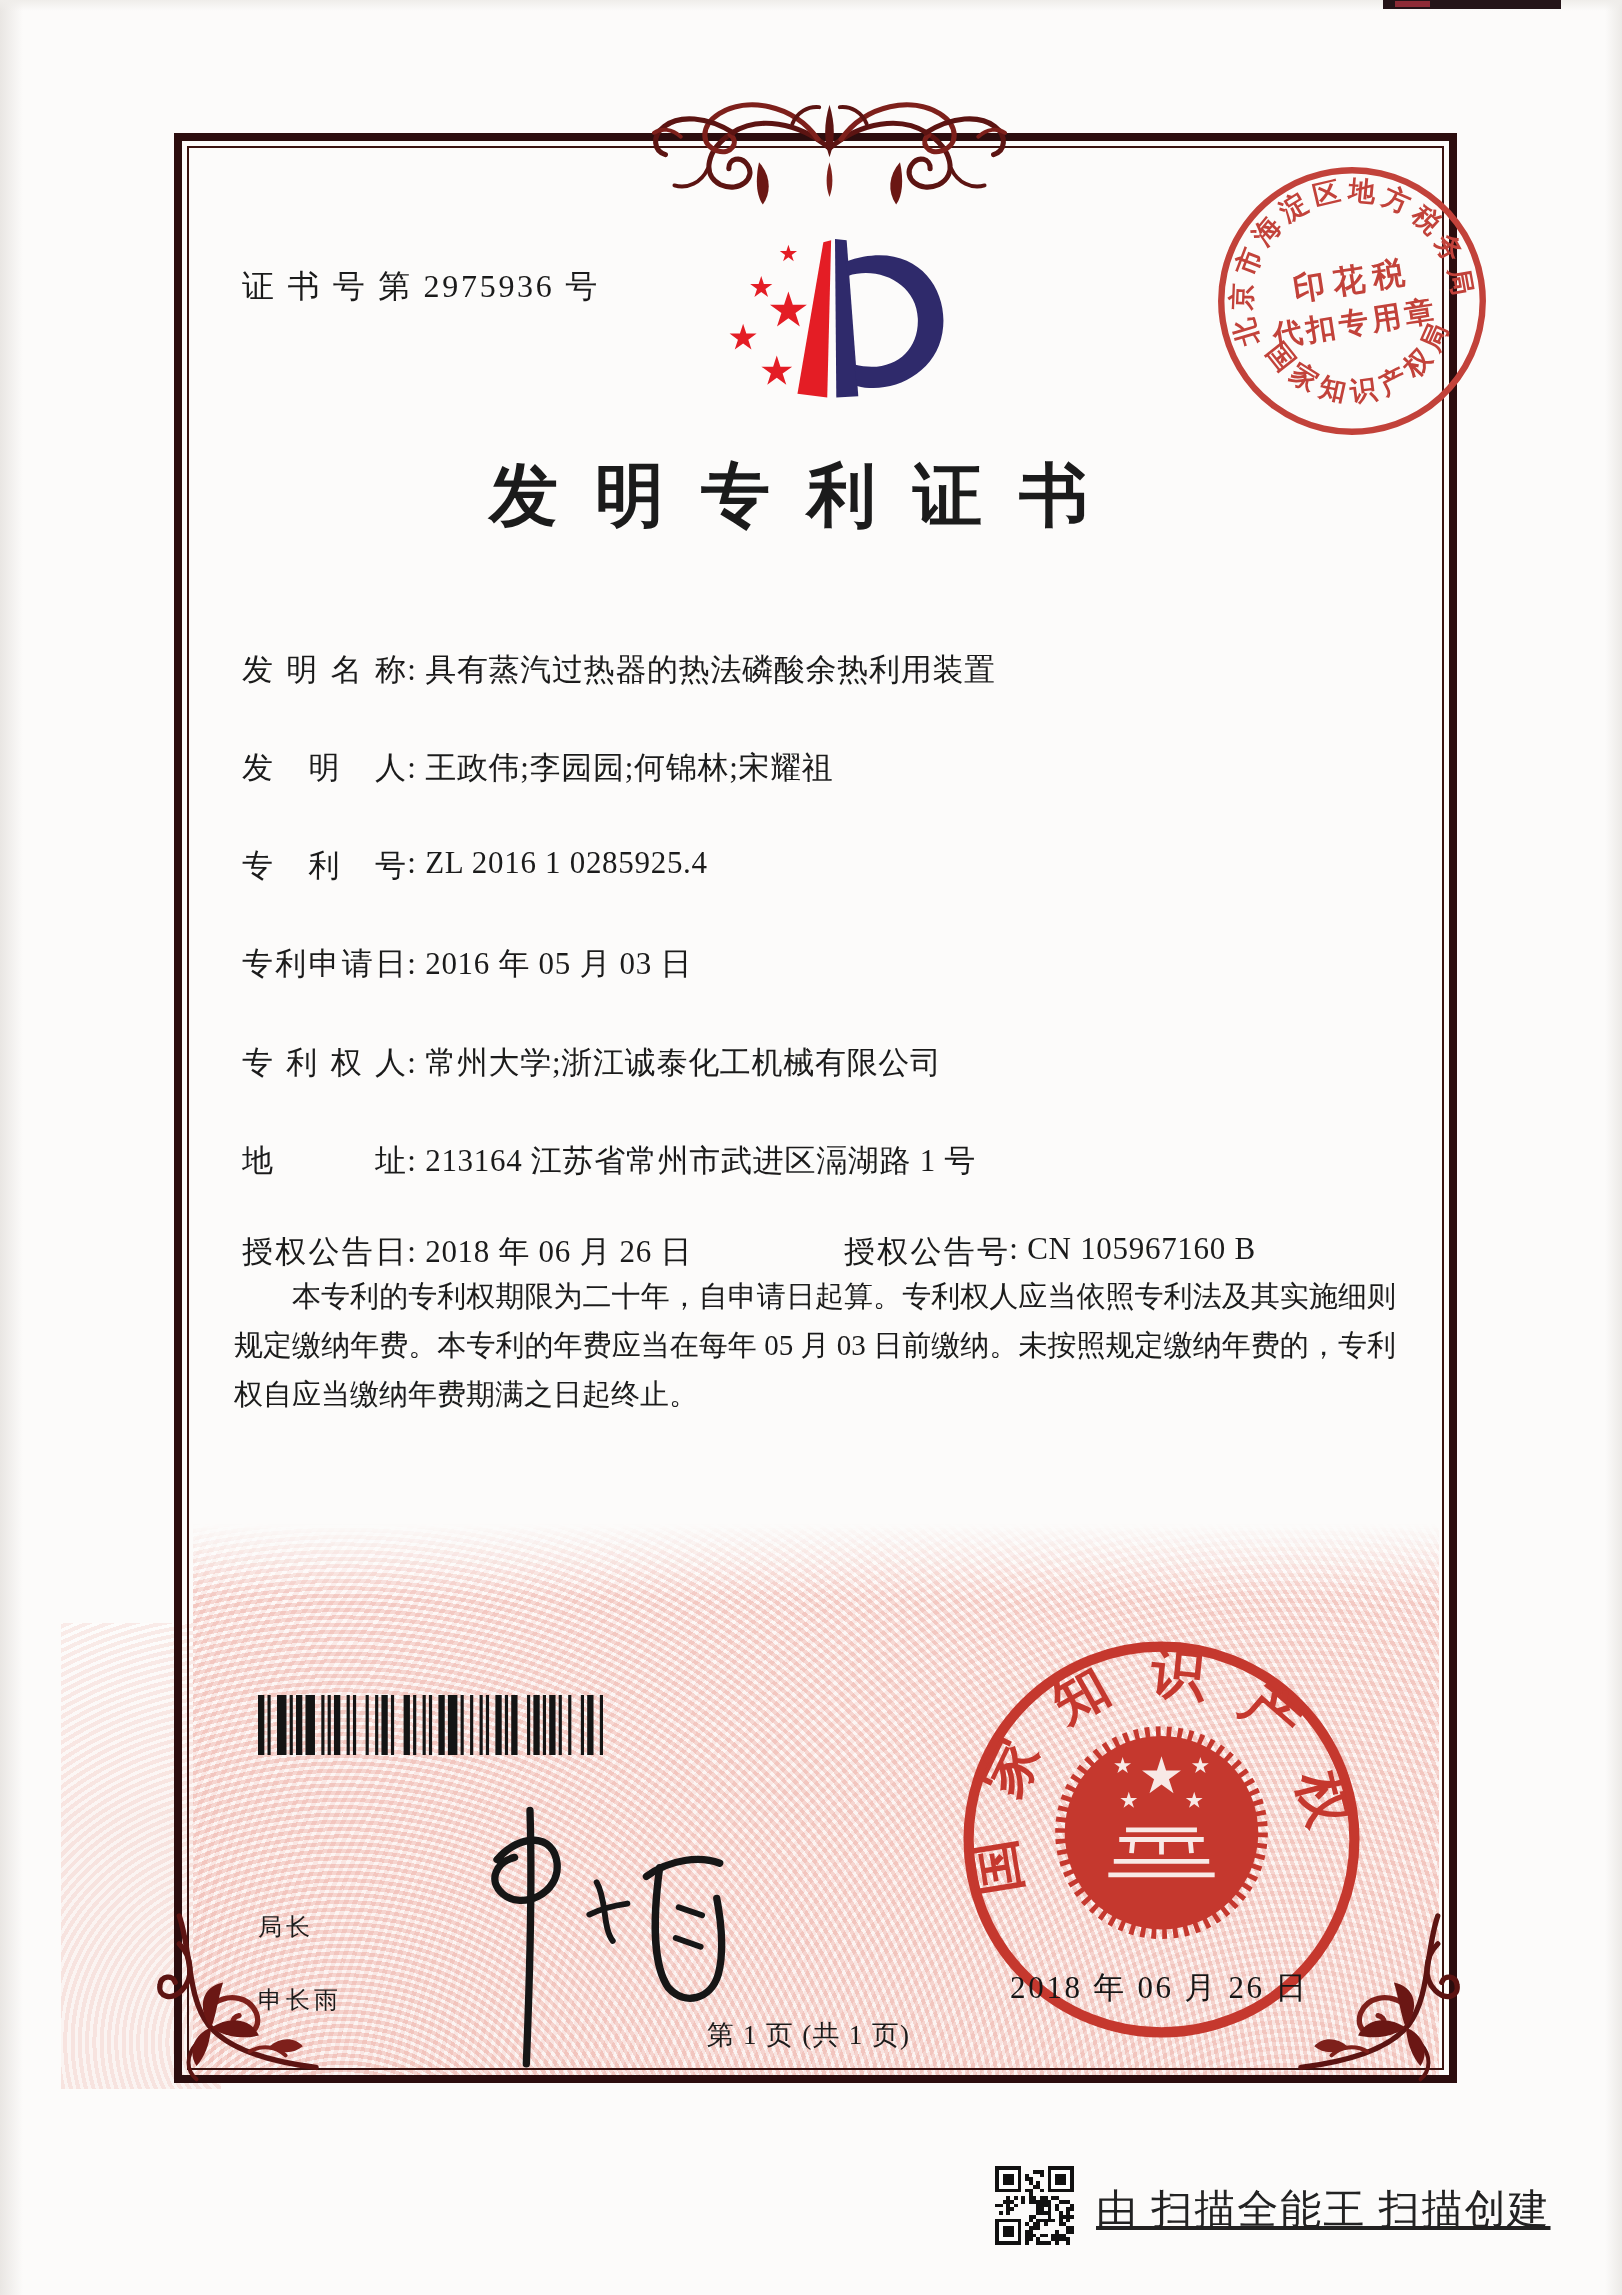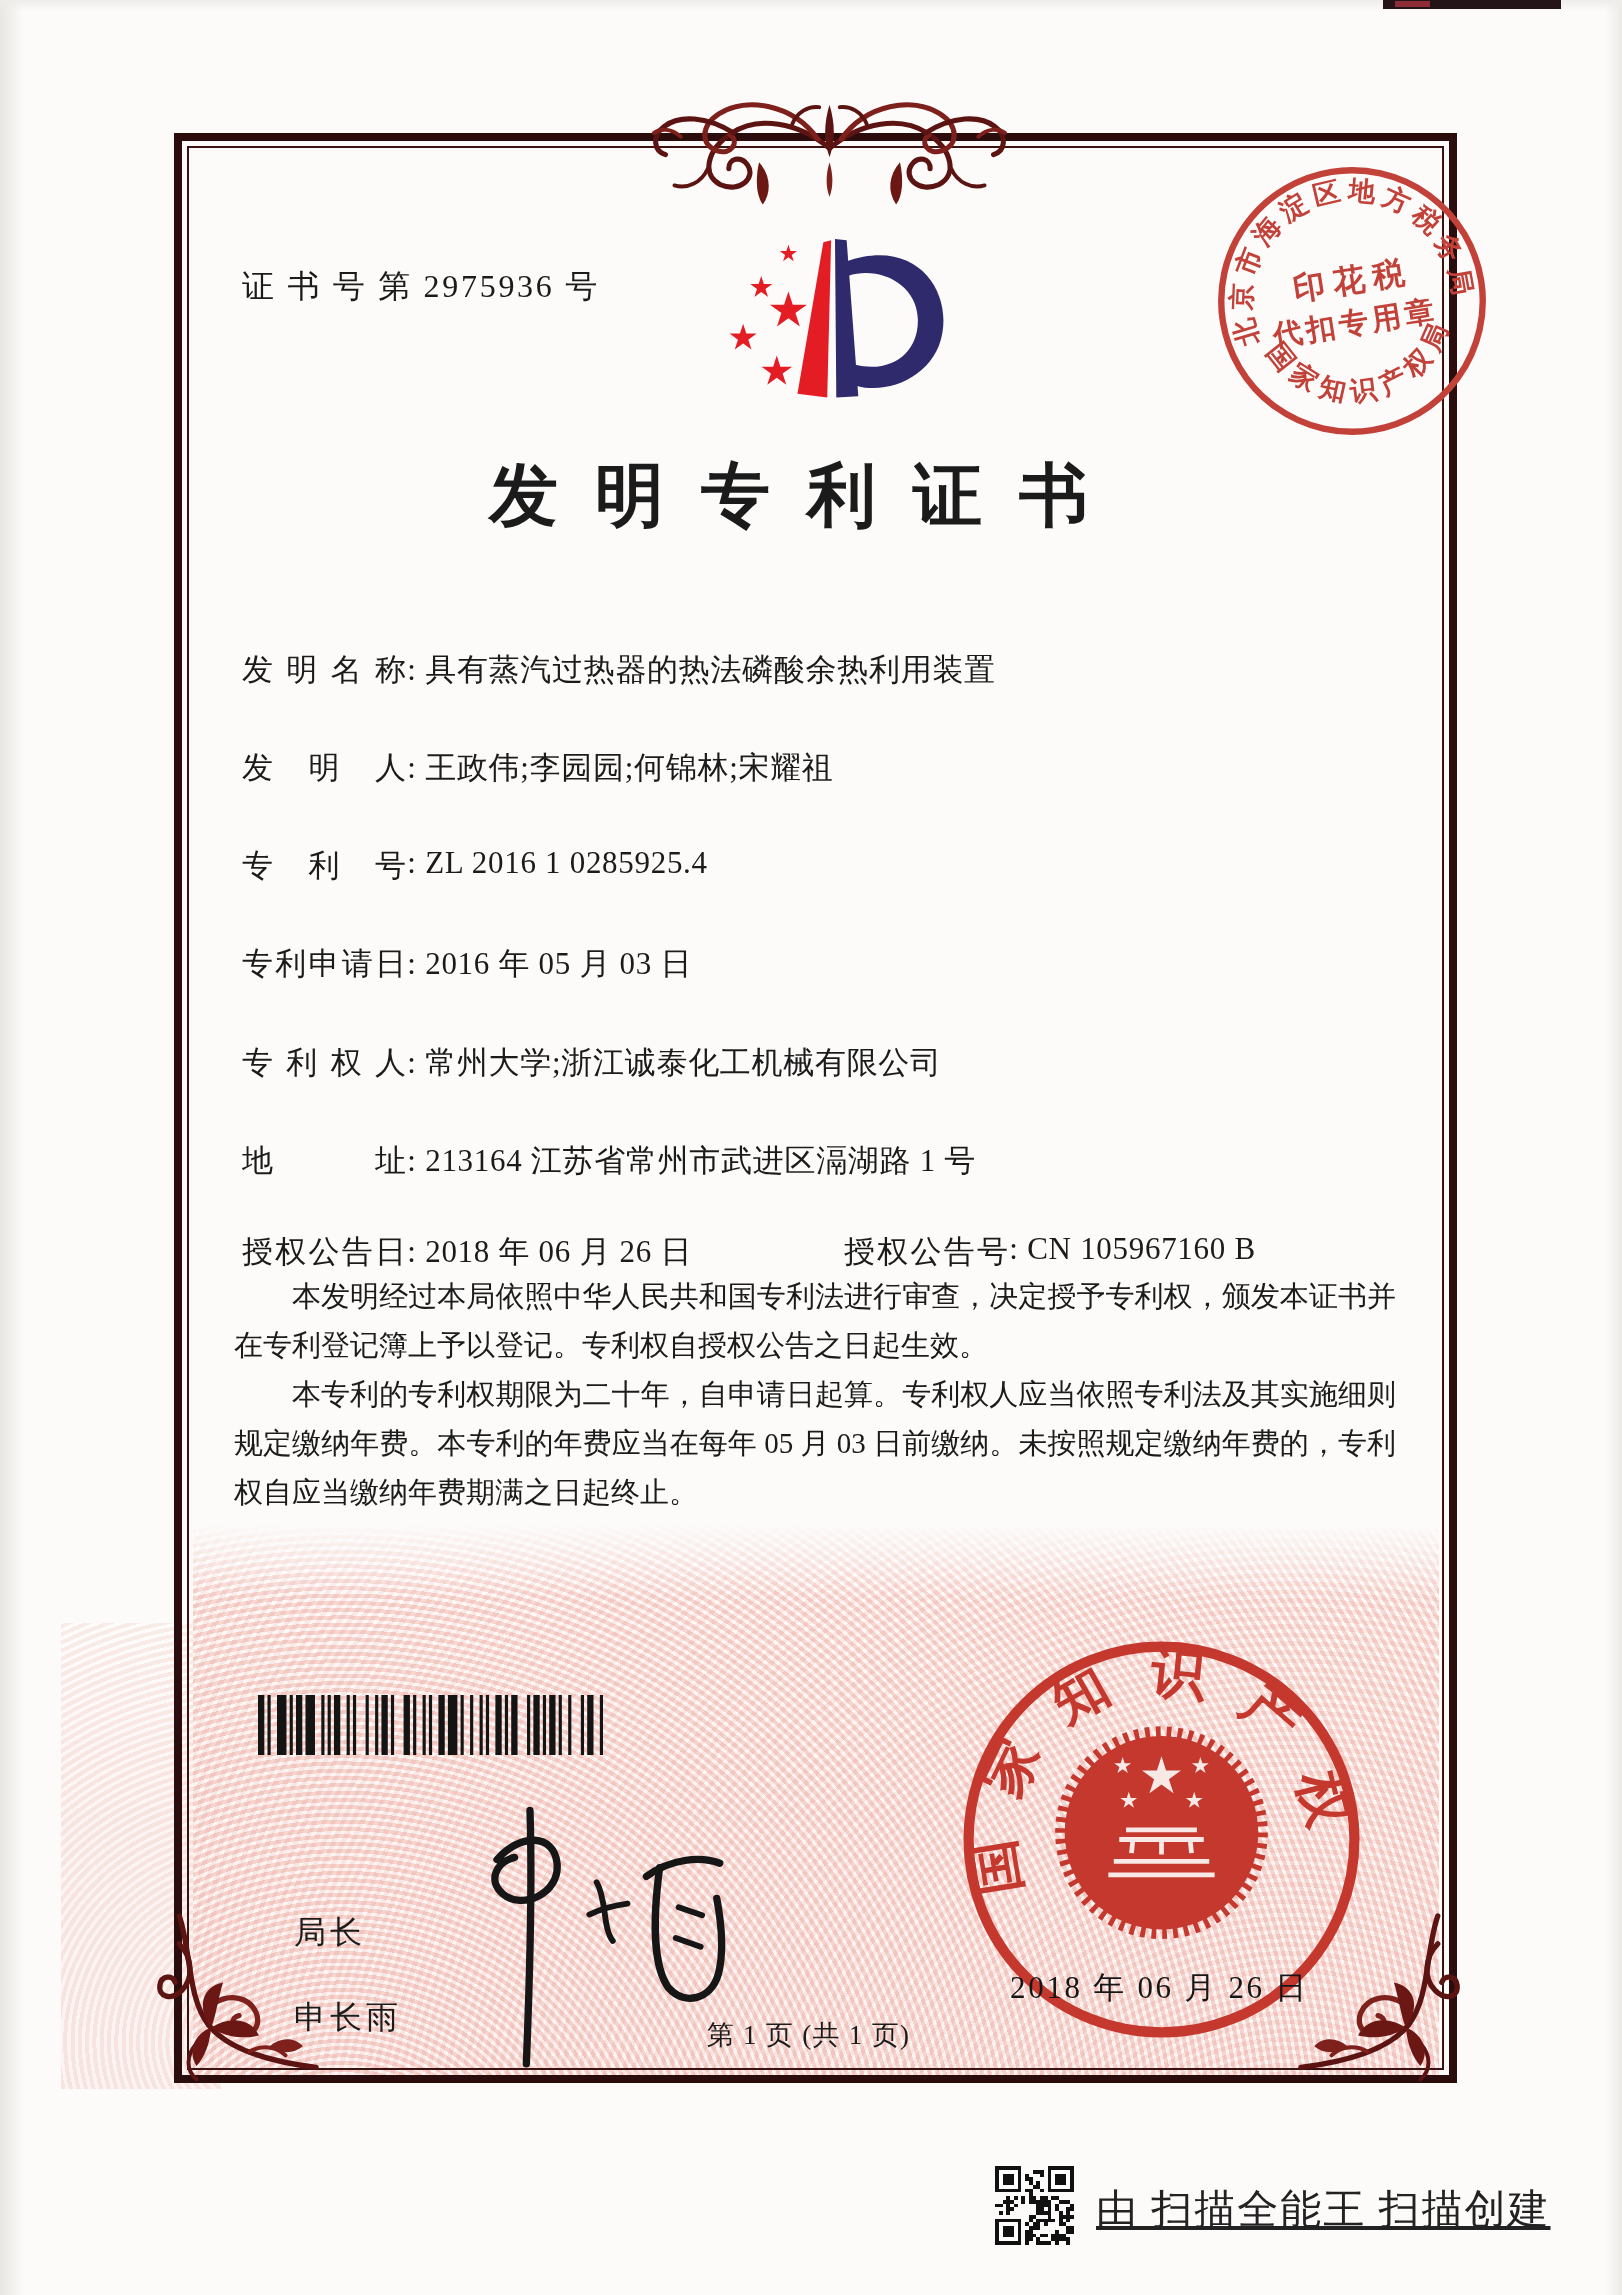--- a/index.html
+++ b/index.html
@@ -51,21 +51,21 @@
   .frow .val{letter-spacing:0.7px;}
   .frow .pair2{position:absolute;left:602px;top:0;white-space:nowrap;}
 
   .bodytext{position:absolute;left:234px;top:1272px;width:1162px;z-index:4;
     font-size:29px;line-height:49px;text-align:justify;}
   .bodytext p{margin:0;text-indent:2em;}
 
   .barcode{position:absolute;left:258px;top:1695px;width:345px;height:60px;z-index:5;}
 
   .director{position:absolute;left:258px;top:1911px;z-index:5;
-    font-family:"Liberation Sans","DejaVu Sans",sans-serif;font-size:32px;font-weight:500;letter-spacing:4px;margin-left:36px;}
+    font-family:"Liberation Sans","DejaVu Sans",sans-serif;font-size:24px;font-weight:500;letter-spacing:4px;}
   .director .name{margin-top:41px;}
 
   .signature{position:absolute;left:426px;top:1790px;width:353px;height:293px;z-index:6;}
 
   .seal{position:absolute;left:957px;top:1635px;width:409px;height:409px;z-index:5;}
   .seal-date{position:absolute;left:973px;top:1967px;width:373px;text-align:center;z-index:6;
     font-size:31px;letter-spacing:2.7px;color:#161616;}
 
   .stamp{position:absolute;left:1211px;top:160px;width:282px;height:282px;z-index:5;transform:rotate(-9deg);}
 
@@ -182,21 +182,20 @@
   <span class="lbl">地址</span><span class="colon">:</span><span class="val">213164 江苏省常州市武进区滆湖路 1 号</span>
 </div>
 <div class="frow" style="top:1231px">
   <span class="lbl">授权公告日</span><span class="colon">:</span><span class="val">2018 年 06 月 26 日</span>
   <span class="pair2">
     <span class="lbl">授权公告号</span><span class="colon">:</span><span class="val">CN 105967160 B</span>
   </span>
 </div>
 
 <div class="bodytext">
-  <p>本发明经过本局依照中华人民共和国专利法进行审查，决定授予专利权，颁发本证书并在专利登记簿上予以登记。专利权自授权公告之日起生效。</p>
   <p>本专利的专利权期限为二十年，自申请日起算。专利权人应当依照专利法及其实施细则规定缴纳年费。本专利的年费应当在每年 05 月 03 日前缴纳。未按照规定缴纳年费的，专利权自应当缴纳年费期满之日起终止。</p>
 </div>
 
 <svg class="barcode" id="barcode" viewBox="0 0 518 90" preserveAspectRatio="none">
     <rect x="0" y="0" width="9.504587155963304" height="90" fill="#141414"></rect>
     <rect x="14.256880733944955" y="0" width="4.752293577981652" height="90" fill="#141414"></rect>
     <rect x="28.51376146788991" y="0" width="14.256880733944955" height="90" fill="#141414"></rect>
     <rect x="47.52293577981652" y="0" width="4.752293577981652" height="90" fill="#141414"></rect>
     <rect x="57.02752293577982" y="0" width="9.504587155963304" height="90" fill="#141414"></rect>
     <rect x="71.28440366972478" y="0" width="14.256880733944955" height="90" fill="#141414"></rect>

